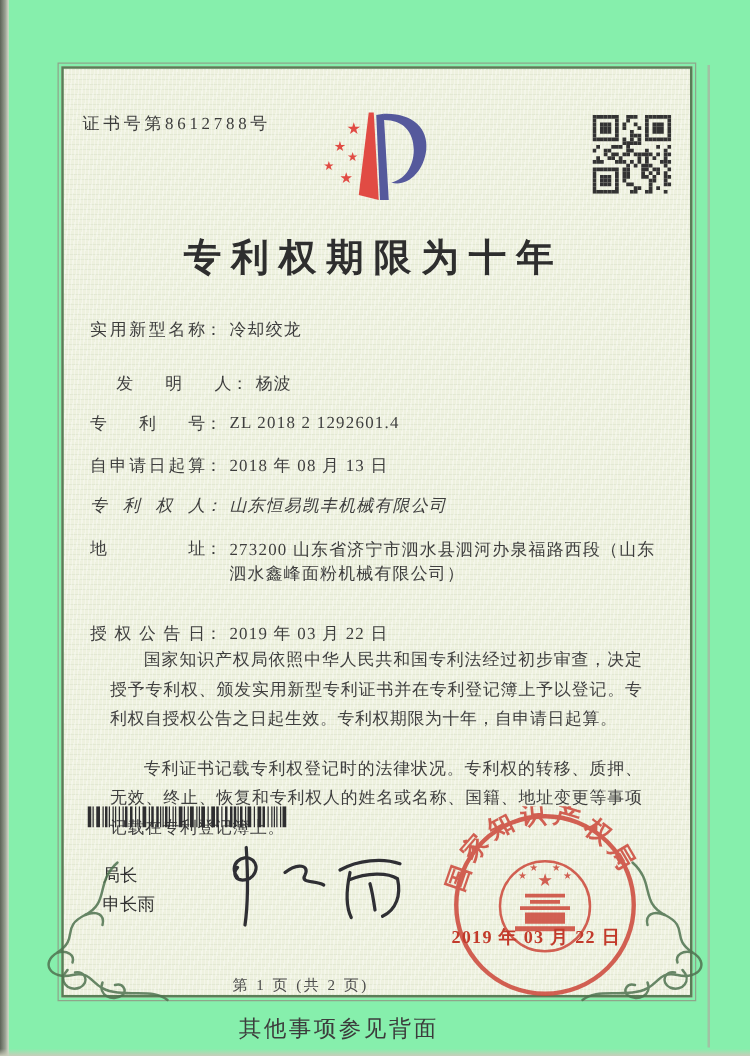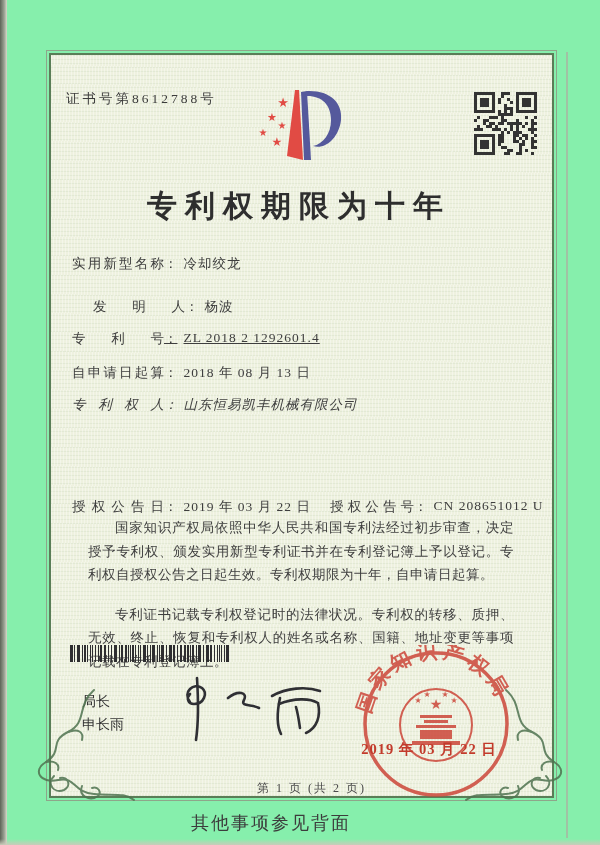--- a/index.html
+++ b/index.html
@@ -25,21 +25,21 @@
       repeating-linear-gradient(0deg, rgba(124,160,112,.10) 0 1px, transparent 1px 4px);}
 
   .abs{position:absolute;}
   .cert-no{left:66px;top:90px;font-size:13.5px;letter-spacing:3px;color:#3c3c3c;}
   .logo{left:253px;top:82px;width:104px;height:84px;}
   .qr{left:474px;top:92px;width:63px;height:63px;}
   .title{left:98px;top:186px;width:402px;text-align:center;font-size:30px;
     font-weight:700;letter-spacing:8px;color:#2e2e2e;}
 
   .field{position:absolute;left:72px;font-size:13.5px;color:#3e3e3e;}
-  .f1{top:255px;} .f2{top:298px;margin-left:21px;} .f3{top:330px;text-decoration:underline;} .f4{top:364px;}
+  .f1{top:255px;} .f2{top:298px;margin-left:21px;} .f3{top:330px;} .f4{top:364px;}
   .f5{top:396px;font-style:italic;} .f6{top:430px;} .f7{top:471px;margin-top:27px;}
   .flabel{display:inline-block;width:92px;text-align:justify;text-align-last:justify;
     vertical-align:top;}
   .fcolon{margin-right:6px;vertical-align:top;}
   .fvalue{letter-spacing:1px;vertical-align:top;}
   .addr-value{display:inline-block;width:352px;line-height:19px;letter-spacing:1px;}
   .grant2{position:absolute;left:258px;top:0;white-space:nowrap;}
   .grant2 .flabel{width:84px;}
 
   .paras{left:72px;top:500px;width:458px;}
@@ -47,21 +47,21 @@
     text-indent:2em;text-align:justify;color:#3f3f3f;}
 
   .barcode{left:70px;top:645px;width:162px;height:17px;}
   .director{left:82px;top:690px;font-size:14px;line-height:23px;color:#333;}
   .signature{left:160px;top:674px;width:172px;height:80px;}
 
   .seal{left:350px;top:645px;width:172px;height:155px;}
   .seal-date{left:350px;top:740px;width:158px;text-align:center;color:#c23a2b;
     font-size:14.5px;letter-spacing:1px;font-weight:600;}
 
-  .page-no{left:186px;top:780px;width:180px;text-align:right;font-size:12px;
+  .page-no{left:186px;top:780px;width:180px;text-align:left;font-size:12px;
     letter-spacing:2px;color:#4a4a4a;}
   .back-note{left:181px;top:811px;width:180px;text-align:center;font-size:18px;
     letter-spacing:2px;color:#3c3c3c;}
 
   .flourish{width:112px;height:118px;}
   .flourish-left{left:24px;top:688px;}
   .flourish-right{left:464px;top:688px;transform:scaleX(-1);}
 </style>
 </head>
 <body>
@@ -308,25 +308,25 @@
   </div>
   <div class="field f3">
     <span class="flabel">专利号</span><span class="fcolon">：</span><span class="fvalue">ZL 2018 2 1292601.4</span>
   </div>
   <div class="field f4">
     <span class="flabel">自申请日起算</span><span class="fcolon">：</span><span class="fvalue">2018 年 08 月 13 日</span>
   </div>
   <div class="field f5">
     <span class="flabel">专利权人</span><span class="fcolon">：</span><span class="fvalue">山东恒易凯丰机械有限公司</span>
   </div>
+  <div class="field f6">
+    <span class="flabel">地址</span><span class="fcolon">：</span><span class="addr-value">273200 山东省济宁市泗水县泗河办泉福路西段（山东泗水鑫峰面粉机械有限公司）</span>
+  </div>
   <div class="field f7">
     <span class="flabel">授权公告日</span><span class="fcolon">：</span><span class="fvalue">2019 年 03 月 22 日</span>
-    <span class="grant2">
-      <span class="flabel">授权公告号</span><span class="fcolon">：</span><span class="fvalue">CN 208651012 U</span>
-    </span>
   </div>
 
   <div class="abs paras">
     <p>国家知识产权局依照中华人民共和国专利法经过初步审查，决定授予专利权、颁发实用新型专利证书并在专利登记簿上予以登记。专利权自授权公告之日起生效。专利权期限为十年，自申请日起算。</p>
     <p>专利证书记载专利权登记时的法律状况。专利权的转移、质押、无效、终止、恢复和专利权人的姓名或名称、国籍、地址变更等事项记载在专利登记簿上。</p>
   </div>
 
   <svg class="abs barcode" id="barcode" viewBox="0 0 162 17">
       <rect x="0" y="0" width="3" height="17" fill="#2e2e30"></rect>
       <rect x="4" y="0" width="1" height="17" fill="#2e2e30"></rect>

